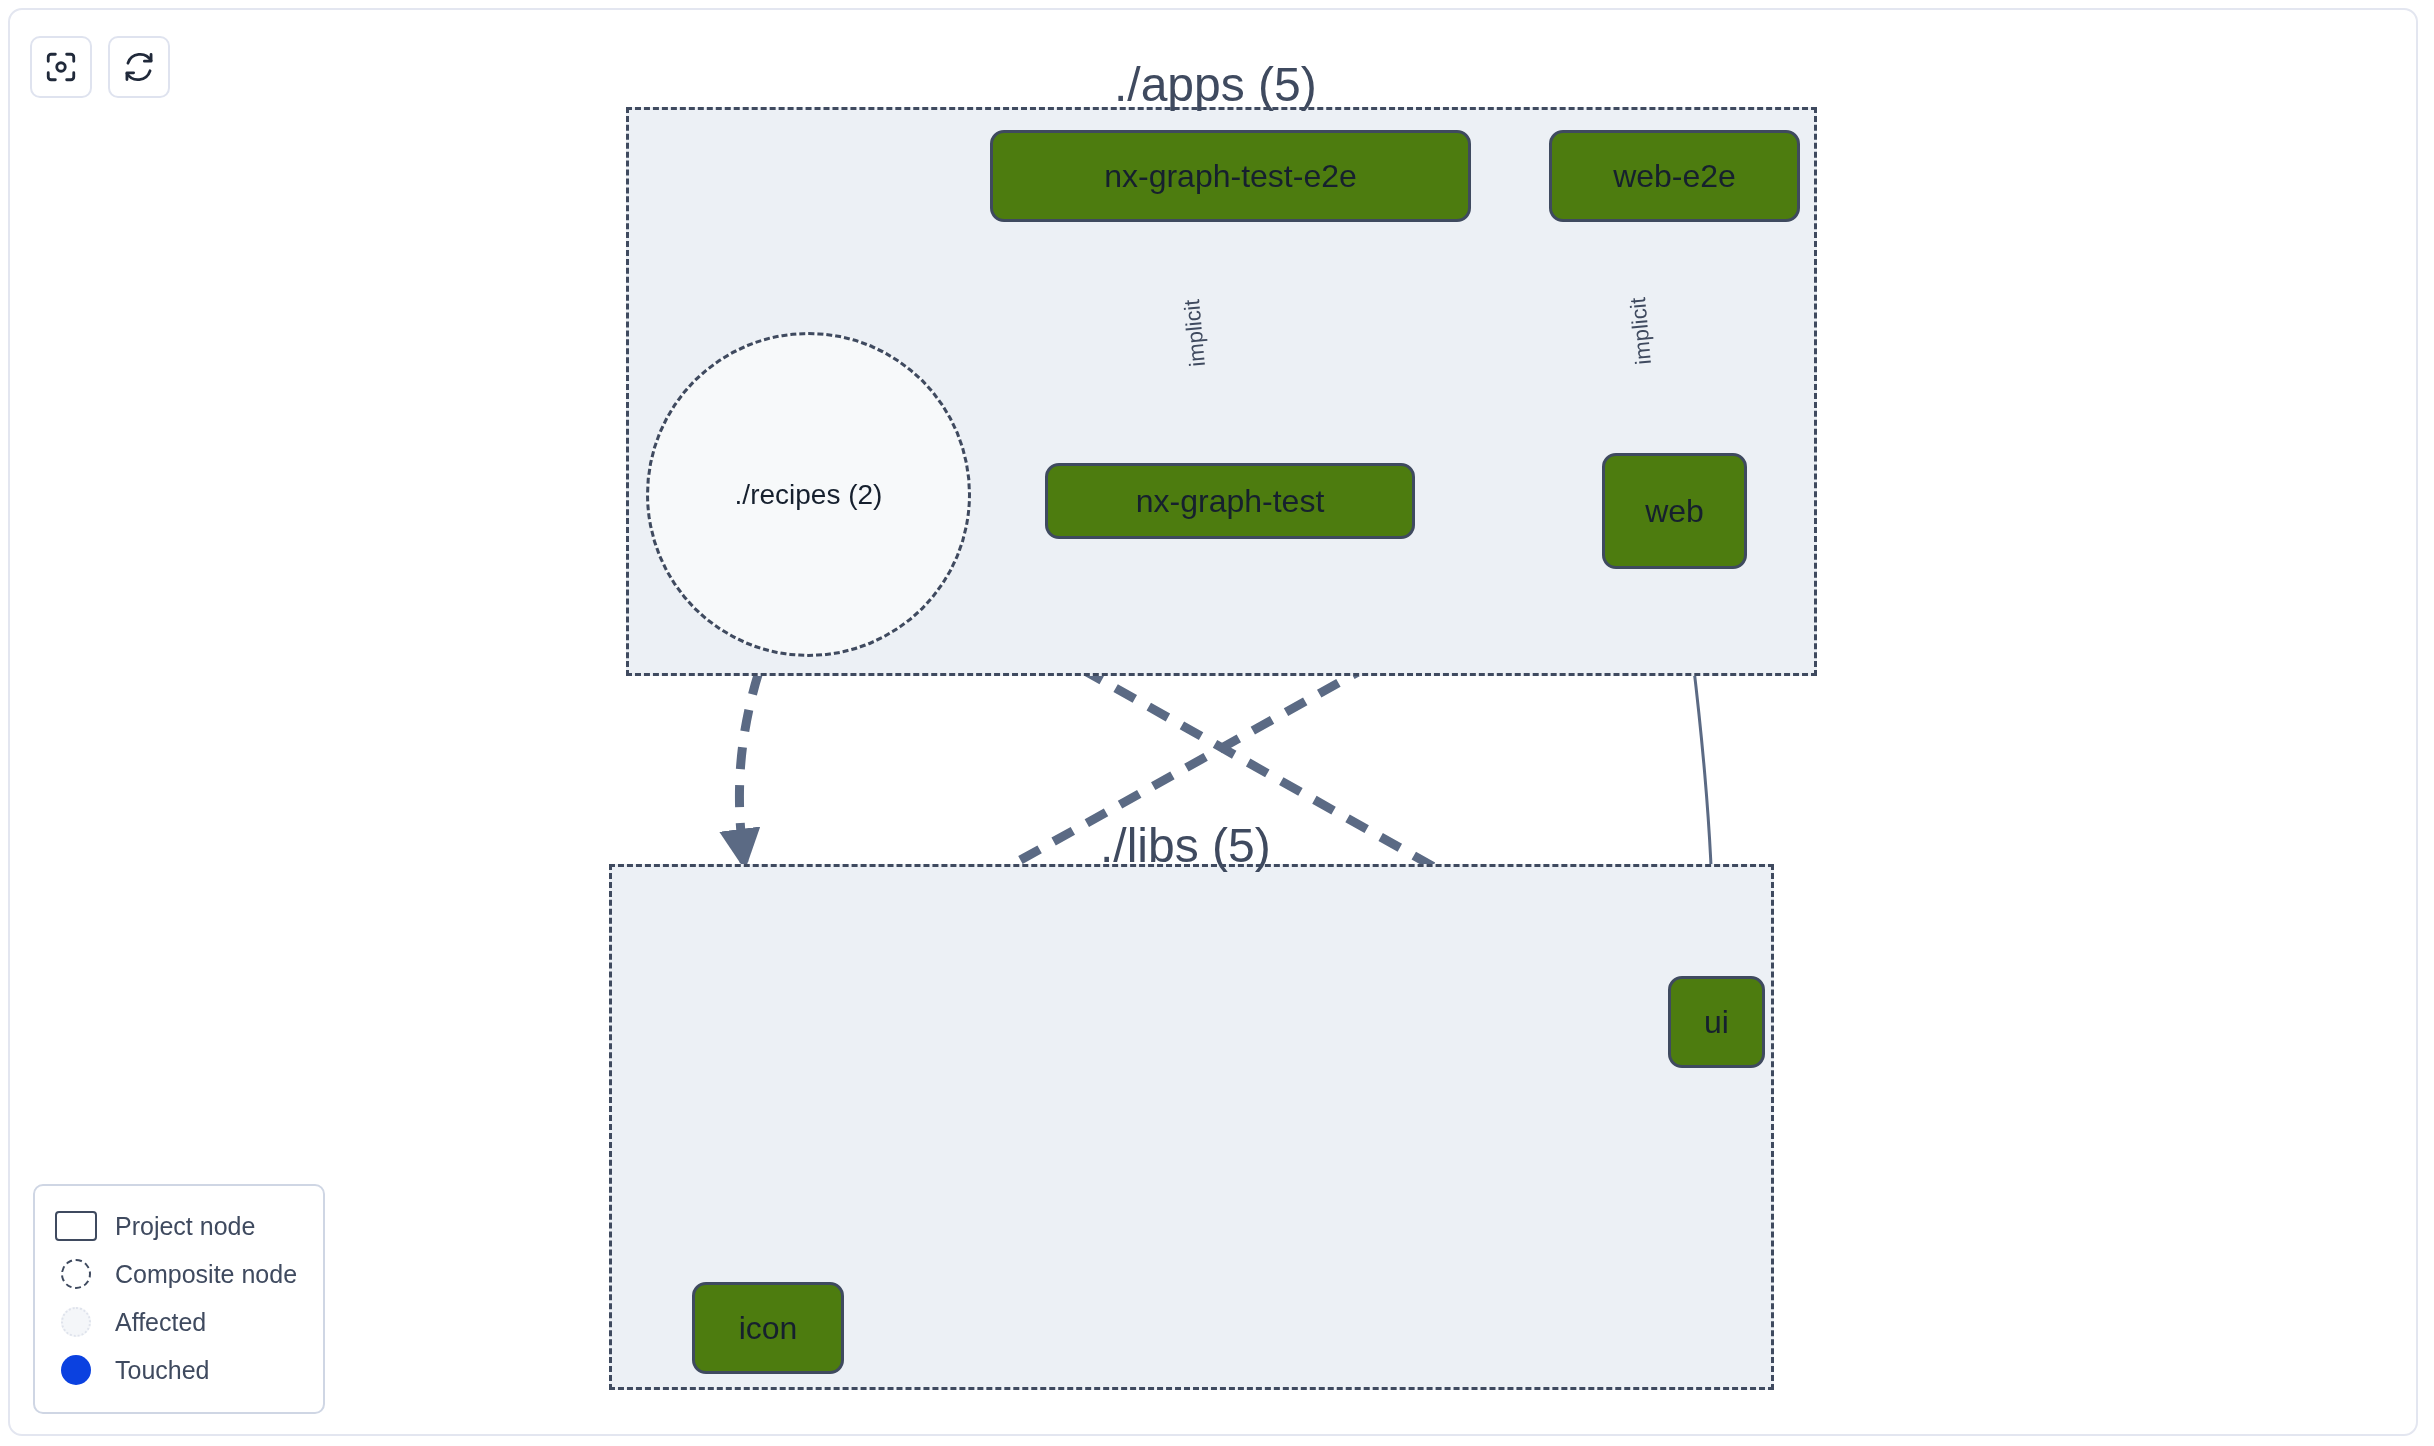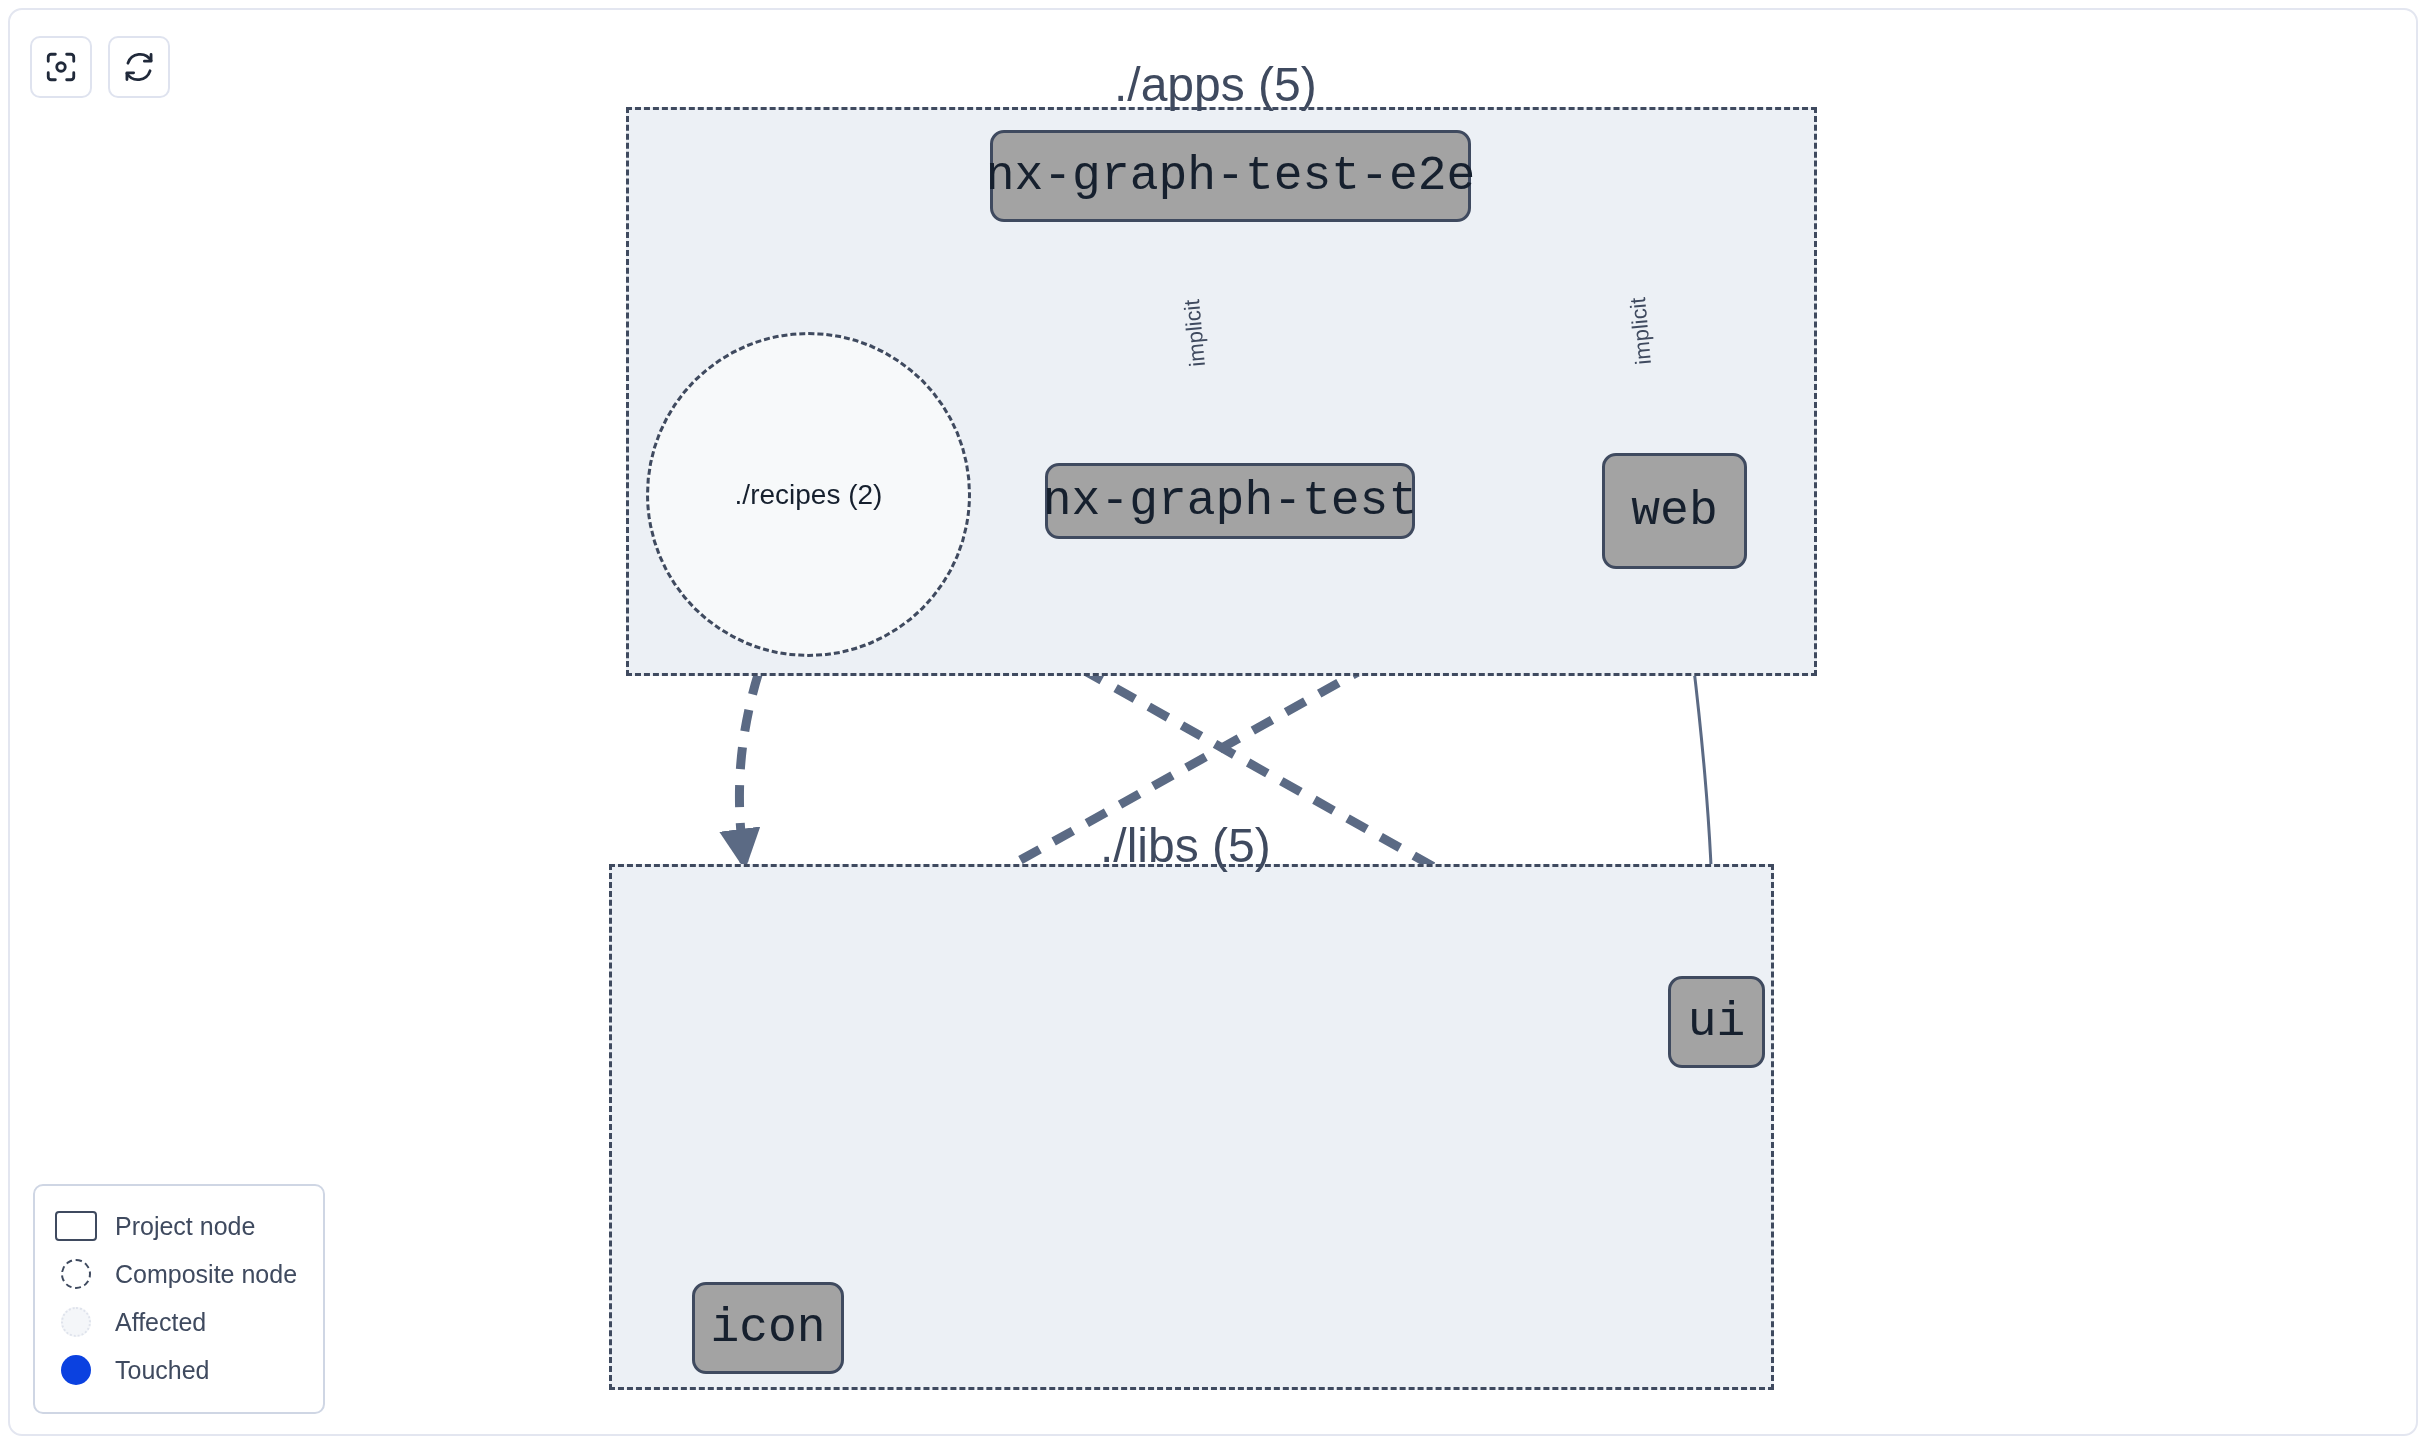--- a/index.html
+++ b/index.html
@@ -70,28 +70,28 @@
     white-space: nowrap;
     z-index: 30;
     background: transparent;
   }
 
   
   .node {
     position: absolute;
     border: 3px solid #3f4a5f;
     border-radius: 14px;
-    background: #a3a3a3;
+    background: #4d7c0f;
     box-sizing: border-box;
     display: flex;
     align-items: center;
     justify-content: center;
     color: #16202e;
-    font-size: 48px;
-    font-family: Liberation Mono, monospace;
+    font-size: 32px;
+    font-family: Liberation Sans, sans-serif;
     white-space: nowrap;
     z-index: 20;
     cursor: pointer;
   }
 
   
   .composite {
     position: absolute;
     border: 3px dashed #3f4a5f;
     border-radius: 50%;
@@ -236,20 +236,21 @@
   </svg>
 
   <div class="group-label" style="left:1114px; top:57px;">./apps (5)</div>
   <div class="group-label" style="left:1100px; top:818px;">./libs (5)</div>
 
   <div class="edge-label" style="left:1150px; top:320px; width:90px; text-align:center; transform: rotate(-95deg);">implicit</div>
   <div class="edge-label" style="left:1596px; top:318px; width:90px; text-align:center; transform: rotate(-95deg);">implicit</div>
 
   <div class="node" style="left:990px; top:130px; width:481px; height:92px;">nx-graph-test-e2e</div>
 
+  <div class="node" style="left:1549px; top:130px; width:251px; height:92px;">web-e2e</div>
 
   <div class="node" style="left:1045px; top:463px; width:370px; height:76px;">nx-graph-test</div>
 
   <div class="node" style="left:1602px; top:453px; width:145px; height:116px;">web</div>
 
   <div class="composite" style="left:646px; top:332px; width:325px; height:325px;">./recipes (2)</div>
 
 
   <div class="node" style="left:1668px; top:976px; width:97px; height:92px;">ui</div>
 

